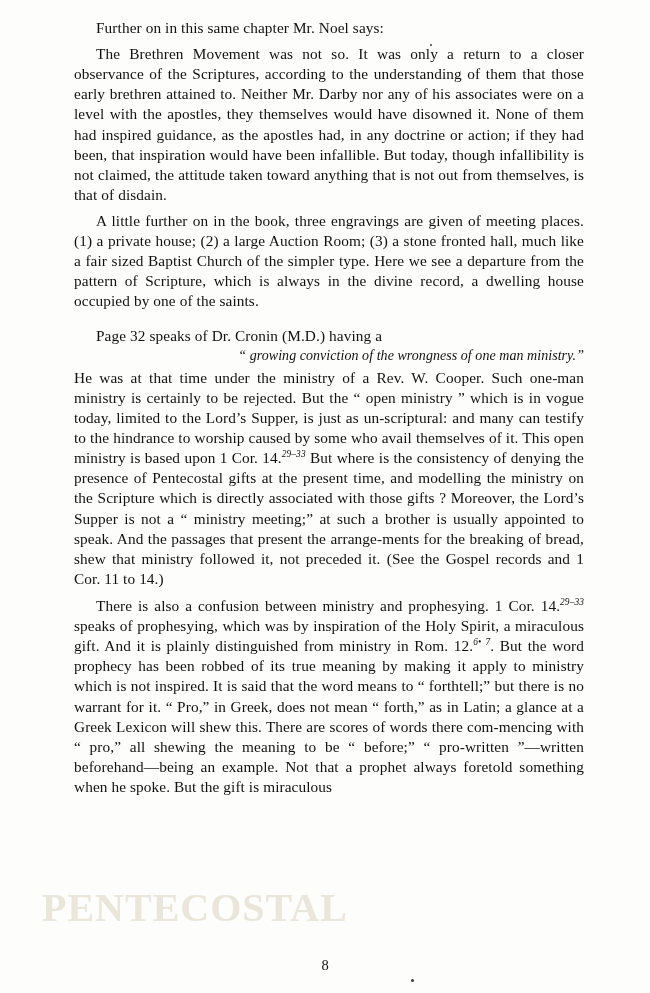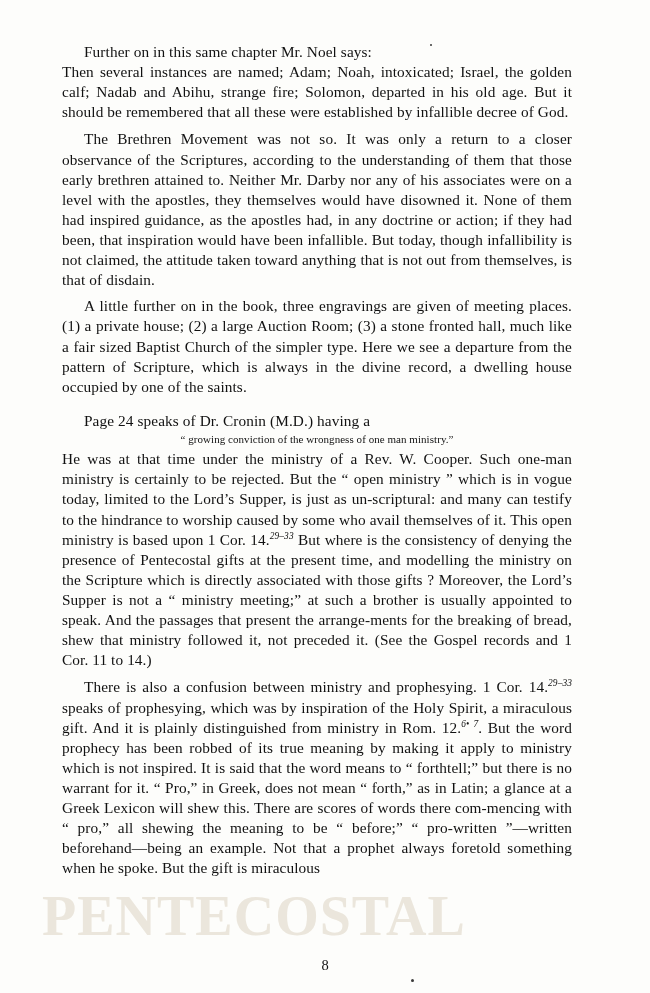--- a/index.html
+++ b/index.html
@@ -36,34 +36,33 @@
     letter-spacing: 2px;
     white-space: nowrap;
     pointer-events: none;
     user-select: none;
   }
   .watermark2 {
     position: absolute;
     left: 42px;
     top: 884px;
     font-family: "Liberation Serif", serif;
-    font-size: 56px;
+    font-size: 40px;
     font-weight: bold;
     color: rgba(196, 178, 150, 0.30);
     letter-spacing: 1px;
     white-space: nowrap;
     pointer-events: none;
     user-select: none;
   }
   .content {
     position: absolute;
-    left: 62px;
+    left: 74px;
     top: 18px;
     width: 510px;
-    margin-top: 24px;
   }
   p {
     margin: 0 0 0 0;
     font-size: 15.3px;
     line-height: 1.315;
     text-align: justify;
     text-indent: 0;
     letter-spacing: 0.1px;
   }
   p.indent {
@@ -73,25 +72,26 @@
     margin-bottom: 1px;
   }
   .quote {
     font-size: 12.6px;
     line-height: 1.255;
     text-align: justify;
     margin: 3px 0 4px 0;
     letter-spacing: 0.05px;
   }
   .quote-single {
-    font-size: 11px;
+    font-size: 14px;
     line-height: 1.3;
     margin: 1px 0 3px 0;
-    text-align: center;
+    text-align: right;
     letter-spacing: 0.05px;
+    font-style: italic;
   }
   .gap-sm { height: 6px; }
   .gap-lg { height: 14px; }
   sup {
     font-size: 9.4px;
     vertical-align: super;
     line-height: 0;
     font-style: italic;
   }
   .pagenum {
@@ -123,33 +123,32 @@
   <div class="watermark2">PENTECOSTAL</div>
 
   <div class="speck speck-a"></div>
   <div class="speck speck-b"></div>
 
   <div class="content">
 
     <p class="indent">Further on in this same chapter Mr. Noel says:</p>
 
 
-    <p class="body">Then several instances are named; Adam; Noah, intoxicated; Israel, the golden calf; Nadab and Abihu, strange fire; Solomon, departed in his old age.  But it should be remembered that all these were established by infallible decree of God.</p>
 
     <div class="gap-sm"></div>
 
     <p class="indent">The Brethren Movement was not so.  It was only a return to a closer observance of the Scriptures, according to the understanding of them that those early brethren attained to.  Neither Mr. Darby nor any of his associates were on a level with the apostles, they themselves would have disowned it.  None of them had inspired guidance, as the apostles had, in any doctrine or action; if they had been, that inspiration would have been infallible.  But today, though infallibility is not claimed, the attitude taken toward anything that is not out from themselves, is that of disdain.</p>
 
     <div class="gap-sm"></div>
 
     <p class="indent">A little further on in the book, three engravings are given of meeting places.  (1) a private house; (2) a large Auction Room; (3) a stone fronted hall, much like a fair sized Baptist Church of the simpler type.  Here we see a departure from the pattern of Scripture, which is always in the divine record, a dwelling house occupied by one of the saints.</p>
 
     <div class="gap-lg"></div>
 
-    <p class="indent">Page 24 speaks of Dr. Cronin (M.D.) having a</p>
+    <p class="indent">Page 32 speaks of Dr. Cronin (M.D.) having a</p>
 
     <div class="quote-single">“ growing conviction of the wrongness of one man ministry.”</div>
 
     <p class="body">He was at that time under the ministry of a Rev. W. Cooper.   Such one-man ministry is certainly to be rejected.  But the “ open ministry ” which is in vogue today, limited to the Lord’s Supper, is just as un-scriptural: and many can testify to the hindrance to worship caused by some who avail themselves of it.   This open ministry is based upon 1 Cor. 14.<sup>29–33</sup>   But where is the consistency of denying the presence of Pentecostal gifts at the present time, and modelling the ministry on the Scripture which is directly associated with those gifts ?  Moreover, the Lord’s Supper is not a “ ministry meeting;” at such a brother is usually appointed to speak.  And the passages that present the arrange-ments for the breaking of bread, shew that ministry followed it, not preceded it.  (See the Gospel records and 1 Cor. 11 to 14.)</p>
 
     <div class="gap-sm"></div>
 
     <p class="indent">There is also a confusion between ministry and prophesying.  1 Cor. 14.<sup>29–33</sup> speaks of prophesying, which was by inspiration of the Holy Spirit, a miraculous gift.  And it is plainly distinguished from ministry in Rom. 12.<sup>6• 7</sup>.  But the word prophecy has been robbed of its true meaning by making it apply to ministry which is not inspired.  It is said that the word means to “ forthtell;” but there is no warrant for it. “ Pro,” in Greek, does not mean “ forth,” as in Latin; a glance at a Greek Lexicon will shew this.  There are scores of words there com-mencing with “ pro,” all shewing the meaning to be “ before;” “ pro-written ”—written beforehand—being an example.  Not that a prophet always foretold something when he spoke.  But the gift is miraculous</p>
 
   </div>

